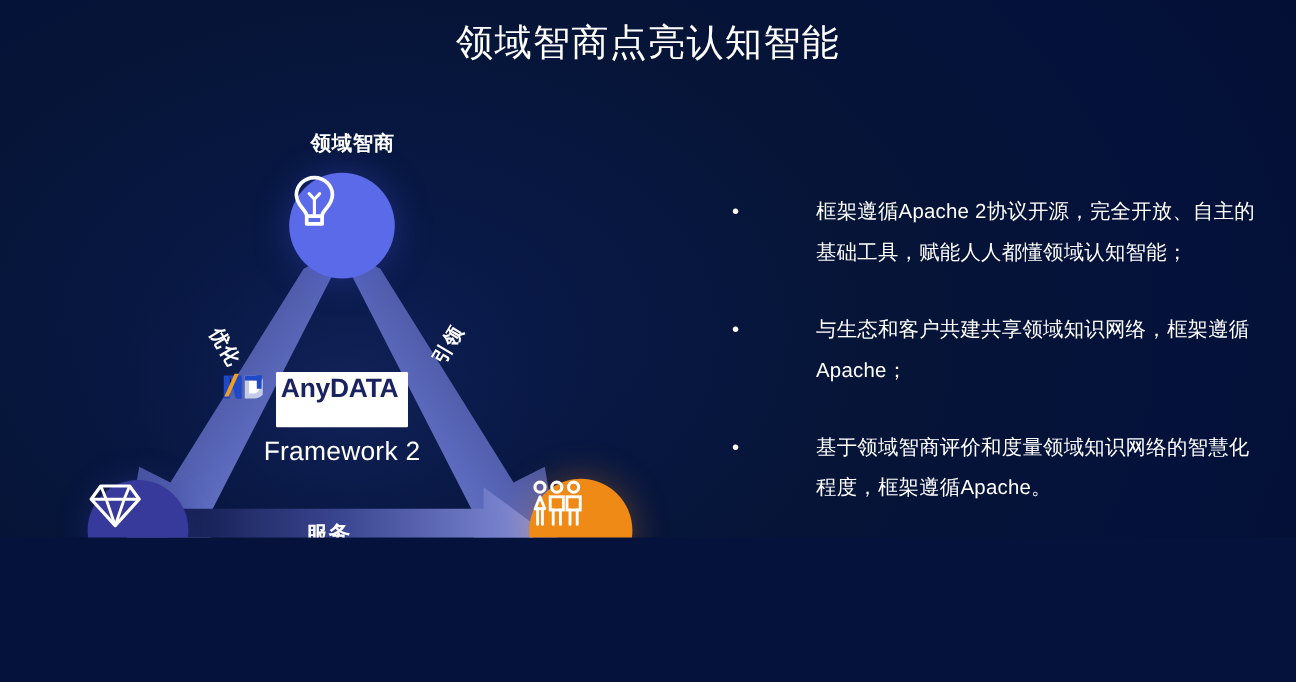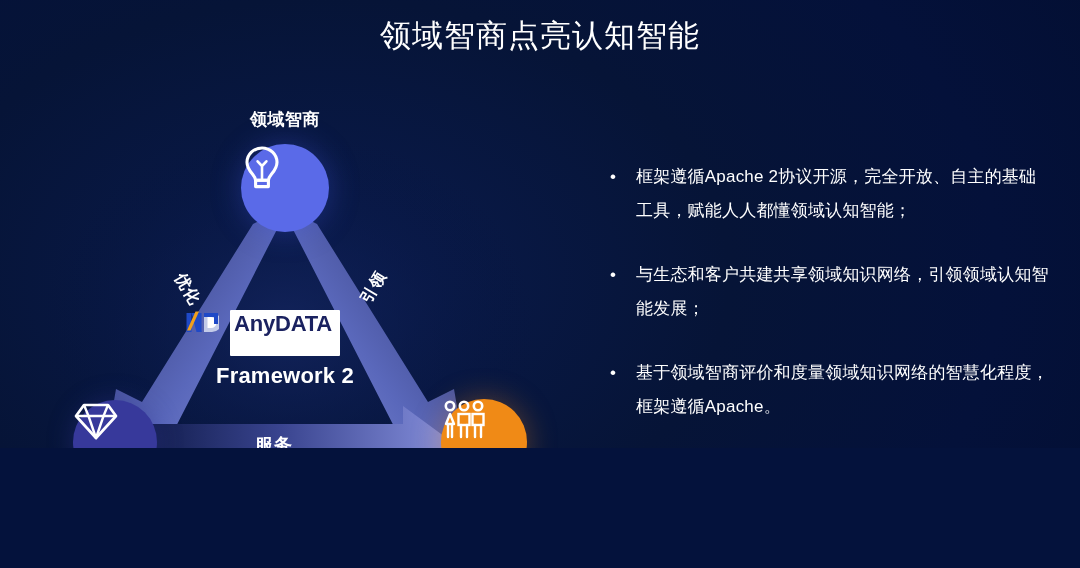--- a/index.html
+++ b/index.html
@@ -79,21 +79,21 @@
   }
 
   
   .caption {
     position: absolute;
     color: #ffffff;
     font-size: 17px;
     font-weight: bold;
     letter-spacing: 0.5px;
     white-space: nowrap;
-    text-align: center;
+    text-align: right;
   }
   .cap-top   { left: 241px; top: 30px; width: 88px; }
   .cap-left  { left: 15px;  top: 432px; width: 200px; }
   .cap-right { left: 384px; top: 416px; width: 200px; }
 
   
   .edge-label {
     position: absolute;
     color: #ffffff;
     font-size: 16px;
@@ -142,21 +142,21 @@
     color: #1b2260;
     font-size: 22px;
     font-weight: bold;
     letter-spacing: -0.2px;
     line-height: 24px;
   }
   .logo-fw {
     margin-top: 7px;
     color: #ffffff;
     font-size: 22px;
-    font-weight: bold;
+    font-weight: normal;
     letter-spacing: 0.2px;
   }
   .logo-sub {
     margin-top: 3px;
     color: #ffffff;
     font-size: 18px;
     font-weight: bold;
     letter-spacing: 0.5px;
   }
 
@@ -179,20 +179,21 @@
     width: 26px;
     flex: 0 0 26px;
     text-align: left;
   }
   .bullet-text {
     color: #ffffff;
     font-size: 17px;
     line-height: 34px;
     letter-spacing: 0.2px;
     flex: 1 1 auto;
+    margin-left: 44px;
   }
 </style>
 </head>
 <body>
 
 <div id="slide">
 
   <div class="title">领域智商点亮认知智能</div>
 
   <div class="diagram">
@@ -288,21 +289,21 @@
 
   </div>
 
   <div class="bullets">
     <div class="bullet">
       <span class="bullet-dot">•</span>
       <span class="bullet-text">框架遵循Apache 2协议开源，完全开放、自主的基础工具，赋能人人都懂领域认知智能；</span>
     </div>
     <div class="bullet">
       <span class="bullet-dot">•</span>
-      <span class="bullet-text">与生态和客户共建共享领域知识网络，引领领域认知智能发展；</span>
+      <span class="bullet-text">与生态和客户共建共享领域知识网络，框架遵循Apache；</span>
     </div>
     <div class="bullet">
       <span class="bullet-dot">•</span>
       <span class="bullet-text">基于领域智商评价和度量领域知识网络的智慧化程度，框架遵循Apache。</span>
     </div>
   </div>
 
 </div>
 
 </body></html>

